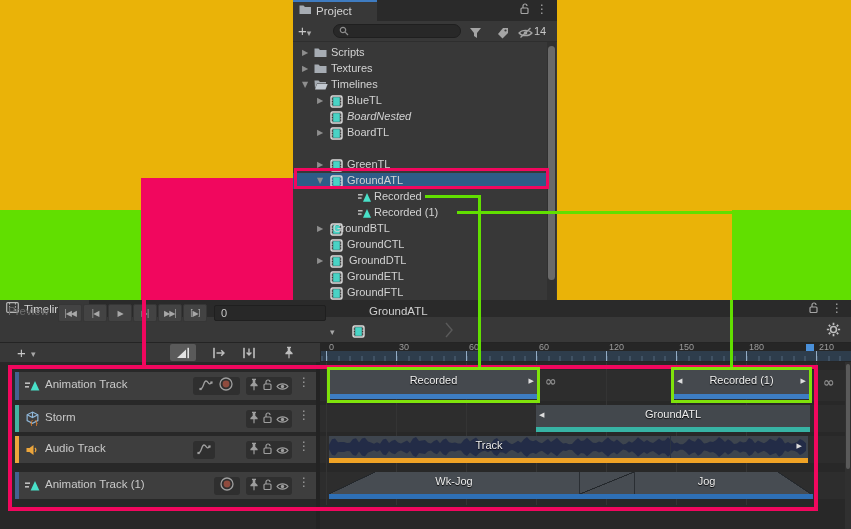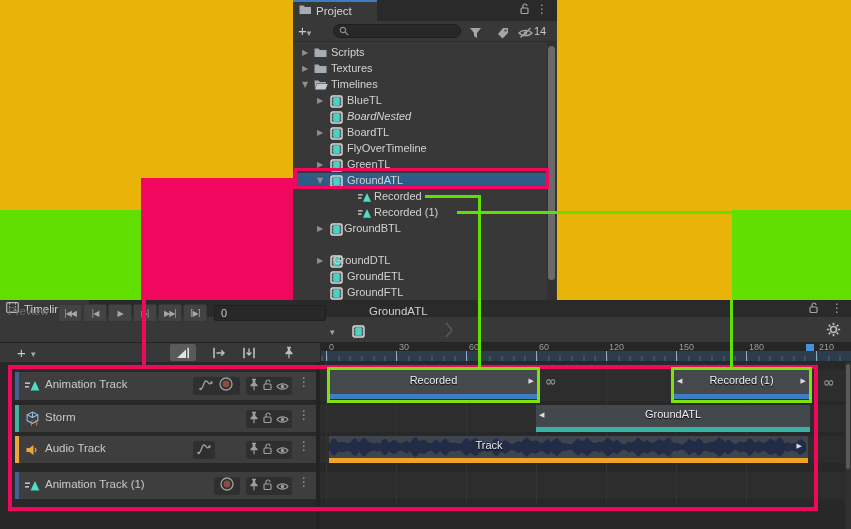--- a/index.html
+++ b/index.html
@@ -180,29 +180,20 @@
         <div class="tree-row" style="top: 83px;">
           <span class="arrow glyph" style="left:24px">▶</span>
           <span class="ticon" style="left:37px"><svg width="13" height="13" viewBox="0 0 13 13">
               <rect x="1" y="1" width="11" height="11" rx="1.5" fill="none" stroke="#DDDDDD" stroke-width="1.4"></rect>
               <rect x="3.2" y="2.2" width="6.6" height="8.6" fill="#49D3C5"></rect>
               <line x1="2" y1="2" x2="2" y2="11" stroke="#DDD" stroke-width="1" stroke-dasharray="1.3,1.3"></line>
               <line x1="11" y1="2" x2="11" y2="11" stroke="#DDD" stroke-width="1" stroke-dasharray="1.3,1.3"></line>
             </svg></span>
           <span class="tlabel" style="left:54px">BoardTL</span>
         </div>
-        <div class="tree-row" style="top: 99px;">
-          <span class="ticon" style="left:37px"><svg width="13" height="13" viewBox="0 0 13 13">
-              <rect x="1" y="1" width="11" height="11" rx="1.5" fill="none" stroke="#DDDDDD" stroke-width="1.4"></rect>
-              <rect x="3.2" y="2.2" width="6.6" height="8.6" fill="#49D3C5"></rect>
-              <line x1="2" y1="2" x2="2" y2="11" stroke="#DDD" stroke-width="1" stroke-dasharray="1.3,1.3"></line>
-              <line x1="11" y1="2" x2="11" y2="11" stroke="#DDD" stroke-width="1" stroke-dasharray="1.3,1.3"></line>
-            </svg></span>
-          <span class="tlabel" style="left:54px">FlyOverTimeline</span>
-        </div>
         <div class="tree-row" style="top: 115px;">
           <span class="arrow glyph" style="left:24px">▶</span>
           <span class="ticon" style="left:37px"><svg width="13" height="13" viewBox="0 0 13 13">
               <rect x="1" y="1" width="11" height="11" rx="1.5" fill="none" stroke="#DDDDDD" stroke-width="1.4"></rect>
               <rect x="3.2" y="2.2" width="6.6" height="8.6" fill="#49D3C5"></rect>
               <line x1="2" y1="2" x2="2" y2="11" stroke="#DDD" stroke-width="1" stroke-dasharray="1.3,1.3"></line>
               <line x1="11" y1="2" x2="11" y2="11" stroke="#DDD" stroke-width="1" stroke-dasharray="1.3,1.3"></line>
             </svg></span>
           <span class="tlabel" style="left:54px">GreenTL</span>
         </div>
@@ -233,31 +224,40 @@
           <span class="tlabel" style="left:81px">Recorded (1)</span>
         </div>
         <div class="tree-row" style="top: 179px;">
           <span class="arrow glyph" style="left:24px">▶</span>
           <span class="ticon" style="left:37px"><svg width="13" height="13" viewBox="0 0 13 13">
               <rect x="1" y="1" width="11" height="11" rx="1.5" fill="none" stroke="#DDDDDD" stroke-width="1.4"></rect>
               <rect x="3.2" y="2.2" width="6.6" height="8.6" fill="#49D3C5"></rect>
               <line x1="2" y1="2" x2="2" y2="11" stroke="#DDD" stroke-width="1" stroke-dasharray="1.3,1.3"></line>
               <line x1="11" y1="2" x2="11" y2="11" stroke="#DDD" stroke-width="1" stroke-dasharray="1.3,1.3"></line>
             </svg></span>
-          <span class="tlabel" style="left:51px">GroundBTL</span>
+          <span class="tlabel" style="left:40px">GroundBTL</span>
+        </div>
+        <div class="tree-row" style="top: 195px;">
+          <span class="ticon" style="left:37px"><svg width="13" height="13" viewBox="0 0 13 13">
+              <rect x="1" y="1" width="11" height="11" rx="1.5" fill="none" stroke="#DDDDDD" stroke-width="1.4"></rect>
+              <rect x="3.2" y="2.2" width="6.6" height="8.6" fill="#49D3C5"></rect>
+              <line x1="2" y1="2" x2="2" y2="11" stroke="#DDD" stroke-width="1" stroke-dasharray="1.3,1.3"></line>
+              <line x1="11" y1="2" x2="11" y2="11" stroke="#DDD" stroke-width="1" stroke-dasharray="1.3,1.3"></line>
+            </svg></span>
+          <span class="tlabel" style="left:54px">GroundCTL</span>
         </div>
         <div class="tree-row" style="top: 211px;">
           <span class="arrow glyph" style="left:24px">▶</span>
           <span class="ticon" style="left:37px"><svg width="13" height="13" viewBox="0 0 13 13">
               <rect x="1" y="1" width="11" height="11" rx="1.5" fill="none" stroke="#DDDDDD" stroke-width="1.4"></rect>
               <rect x="3.2" y="2.2" width="6.6" height="8.6" fill="#49D3C5"></rect>
               <line x1="2" y1="2" x2="2" y2="11" stroke="#DDD" stroke-width="1" stroke-dasharray="1.3,1.3"></line>
               <line x1="11" y1="2" x2="11" y2="11" stroke="#DDD" stroke-width="1" stroke-dasharray="1.3,1.3"></line>
             </svg></span>
-          <span class="tlabel" style="left:40px">GroundDTL</span>
+          <span class="tlabel" style="left:56px">GroundDTL</span>
         </div>
         <div class="tree-row" style="top: 227px;">
           <span class="ticon" style="left:37px"><svg width="13" height="13" viewBox="0 0 13 13">
               <rect x="1" y="1" width="11" height="11" rx="1.5" fill="none" stroke="#DDDDDD" stroke-width="1.4"></rect>
               <rect x="3.2" y="2.2" width="6.6" height="8.6" fill="#49D3C5"></rect>
               <line x1="2" y1="2" x2="2" y2="11" stroke="#DDD" stroke-width="1" stroke-dasharray="1.3,1.3"></line>
               <line x1="11" y1="2" x2="11" y2="11" stroke="#DDD" stroke-width="1" stroke-dasharray="1.3,1.3"></line>
             </svg></span>
           <span class="tlabel" style="left:54px">GroundETL</span>
         </div>
@@ -554,20 +554,30 @@
       <div class="clip" style="left:329px;top:74px;width:479px;height:27px;background:#3E454E">
         <svg style="position:absolute;left:0;top:0" width="479" height="22" viewBox="0 0 479 22" preserveAspectRatio="none">
             <polygon id="wavepoly" fill="#232C47" points="0,8.8 3,3.3 6,2.4 9,6.3 12,5.9 15,6.1 18,7.1 21,6.8 24,3.1 27,2.2 30,6.4 33,2.6 36,1.8 39,5.5 42,6.6 45,7.7 48,6.3 51,7.7 54,3.6 57,2.7 60,7.1 63,4.8 66,3.7 69,6.5 72,7.6 75,6.1 78,4.5 81,7.2 84,2.4 87,0.9 90,5.0 93,4.6 96,4.1 99,6.7 102,7.4 105,4.9 108,3.7 111,7.3 114,3.8 117,2.5 120,6.2 123,6.9 126,6.5 129,7.6 132,7.5 135,3.8 138,2.1 141,5.6 144,3.3 147,1.6 150,4.8 153,6.6 156,7.2 159,5.8 162,7.4 165,3.6 168,1.9 171,5.7 174,5.5 177,4.1 180,6.7 183,8.2 186,6.8 189,4.8 192,6.8 195,3.3 198,0.9 201,4.3 204,5.2 207,3.9 210,6.2 213,7.2 216,4.9 219,3.0 222,5.9 225,4.0 228,1.8 231,5.1 234,7.5 237,7.0 240,8.3 243,8.1 246,4.8 249,2.3 252,5.1 255,4.4 258,1.7 261,4.3 264,6.8 267,6.9 270,5.5 273,6.5 276,3.8 279,1.3 282,4.3 285,5.7 288,3.5 291,6.0 294,8.6 297,7.7 300,5.3 303,6.7 306,4.5 309,1.3 312,3.8 315,6.1 318,4.1 321,6.0 324,7.1 327,5.1 330,2.7 333,4.8 336,4.4 339,1.3 342,3.9 345,7.4 348,6.4 351,8.3 354,8.2 357,5.9 360,2.8 363,4.8 366,5.7 369,2.2 372,4.1 375,7.4 378,7.0 381,5.6 384,6.0 387,4.3 390,1.0 393,3.2 396,6.0 399,3.2 402,5.1 405,7.9 408,7.4 411,5.3 414,6.5 417,5.9 420,2.0 423,3.6 426,7.3 429,4.6 432,6.1 435,7.3 438,5.6 441,2.7 444,4.0 447,5.1 450,1.2 453,2.9 456,7.4 459,5.9 462,7.8 465,7.3 468,6.1 471,3.0 474,4.6 477,7.2 477,14.8 474,17.4 471,19.0 468,15.9 465,14.7 462,14.2 459,16.1 456,14.6 453,19.1 450,20.8 447,16.9 444,18.0 441,19.3 438,16.4 435,14.7 432,15.9 429,17.4 426,14.7 423,18.4 420,20.0 417,16.1 414,15.5 411,16.7 408,14.6 405,14.1 402,16.9 399,18.8 396,16.0 393,18.8 390,21.0 387,17.7 384,16.0 381,16.4 378,15.0 375,14.6 372,17.9 369,19.8 366,16.3 363,17.2 360,19.2 357,16.1 354,13.8 351,13.7 348,15.6 345,14.6 342,18.1 339,20.7 336,17.6 333,17.2 330,19.3 327,16.9 324,14.9 321,16.0 318,17.9 315,15.9 312,18.2 309,20.7 306,17.5 303,15.3 300,16.7 297,14.3 294,13.4 291,16.0 288,18.5 285,16.3 282,17.7 279,20.7 276,18.2 273,15.5 270,16.5 267,15.1 264,15.2 261,17.7 258,20.3 255,17.6 252,16.9 249,19.7 246,17.2 243,13.9 240,13.7 237,15.0 234,14.5 231,16.9 228,20.2 225,18.0 222,16.1 219,19.0 216,17.1 213,14.8 210,15.8 207,18.1 204,16.8 201,17.7 198,21.1 195,18.7 192,15.2 189,17.2 186,15.2 183,13.8 180,15.3 177,17.9 174,16.5 171,16.3 168,20.1 165,18.4 162,14.6 159,16.2 156,14.8 153,15.4 150,17.2 147,20.4 144,18.7 141,16.4 138,19.9 135,18.2 132,14.5 129,14.4 126,15.5 123,15.1 120,15.8 117,19.5 114,18.2 111,14.7 108,18.3 105,17.1 102,14.6 99,15.3 96,17.9 93,17.4 90,17.0 87,21.1 84,19.6 81,14.8 78,17.5 75,15.9 72,14.4 69,15.5 66,18.3 63,17.2 60,14.9 57,19.3 54,18.4 51,14.3 48,15.7 45,14.3 42,15.4 39,16.5 36,20.2 33,19.4 30,15.6 27,19.8 24,18.9 21,15.2 18,14.9 15,15.9 12,16.1 9,15.7 6,19.6 3,18.7 0,13.2"></polygon>
           </svg>
         <div style="position:absolute;left:341px;top:0;width:1px;height:22px;background:#2A3342"></div>
         <span class="cliplabel" style="left:60px;right:auto;width:200px;top:3px">Track</span>
         <span class="cliparrow glyph" style="right:6px;top:6px">▶</span>
         <div class="bar" style="background:#F0A325"></div>
       </div>
 
+      <div class="abs" style="left:329px;top:110px;width:484px;height:27px">
+        <div class="bar abs" style="left:0;width:484px;bottom:0;height:5px;background:#2E6FB5"></div>
+        <div class="abs" style="left:0;top:0;width:46px;height:22px;background:linear-gradient(to bottom right,#2D2D2D 48.5%,#23272B 49%,#23272B 51%,#474C52 51.5%)"></div>
+        <div class="abs" style="left:46px;top:0;width:204px;height:22px;background:#474C52"></div>
+        <span class="cliplabel" style="left:0;width:250px;right:auto;top:3px">Wk-Jog</span>
+        <div class="abs" style="left:250px;top:0;width:56px;height:22px;background:linear-gradient(to bottom right,#474C52 48.5%,#23272B 49%,#23272B 51%,#474C52 51.5%);border-left:1px solid #2A2E33;border-right:1px solid #2A2E33;box-sizing:border-box"></div>
+        <div class="abs" style="left:306px;top:0;width:143px;height:22px;background:#474C52"></div>
+        <span class="cliplabel" style="left:306px;width:143px;right:auto;top:3px">Jog</span>
+        <div class="abs" style="left:449px;top:0;width:33px;height:22px;background:linear-gradient(to top right,#474C52 48.5%,#23272B 49%,#23272B 51%,#2D2D2D 51.5%)"></div>
+      </div>
 
       <div class="t-scroll">
           <div class="t-thumb"></div>
         </div>
     </div>
   </div>
 
   <div class="ann fill-green" style="left:0;top:210px;width:141px;height:90px"></div>
   <div class="ann fill-pink" style="left:141px;top:178px;width:152px;height:122px"></div>
   <div class="ann fill-green" style="left:732px;top:210px;width:119px;height:90px"></div>

